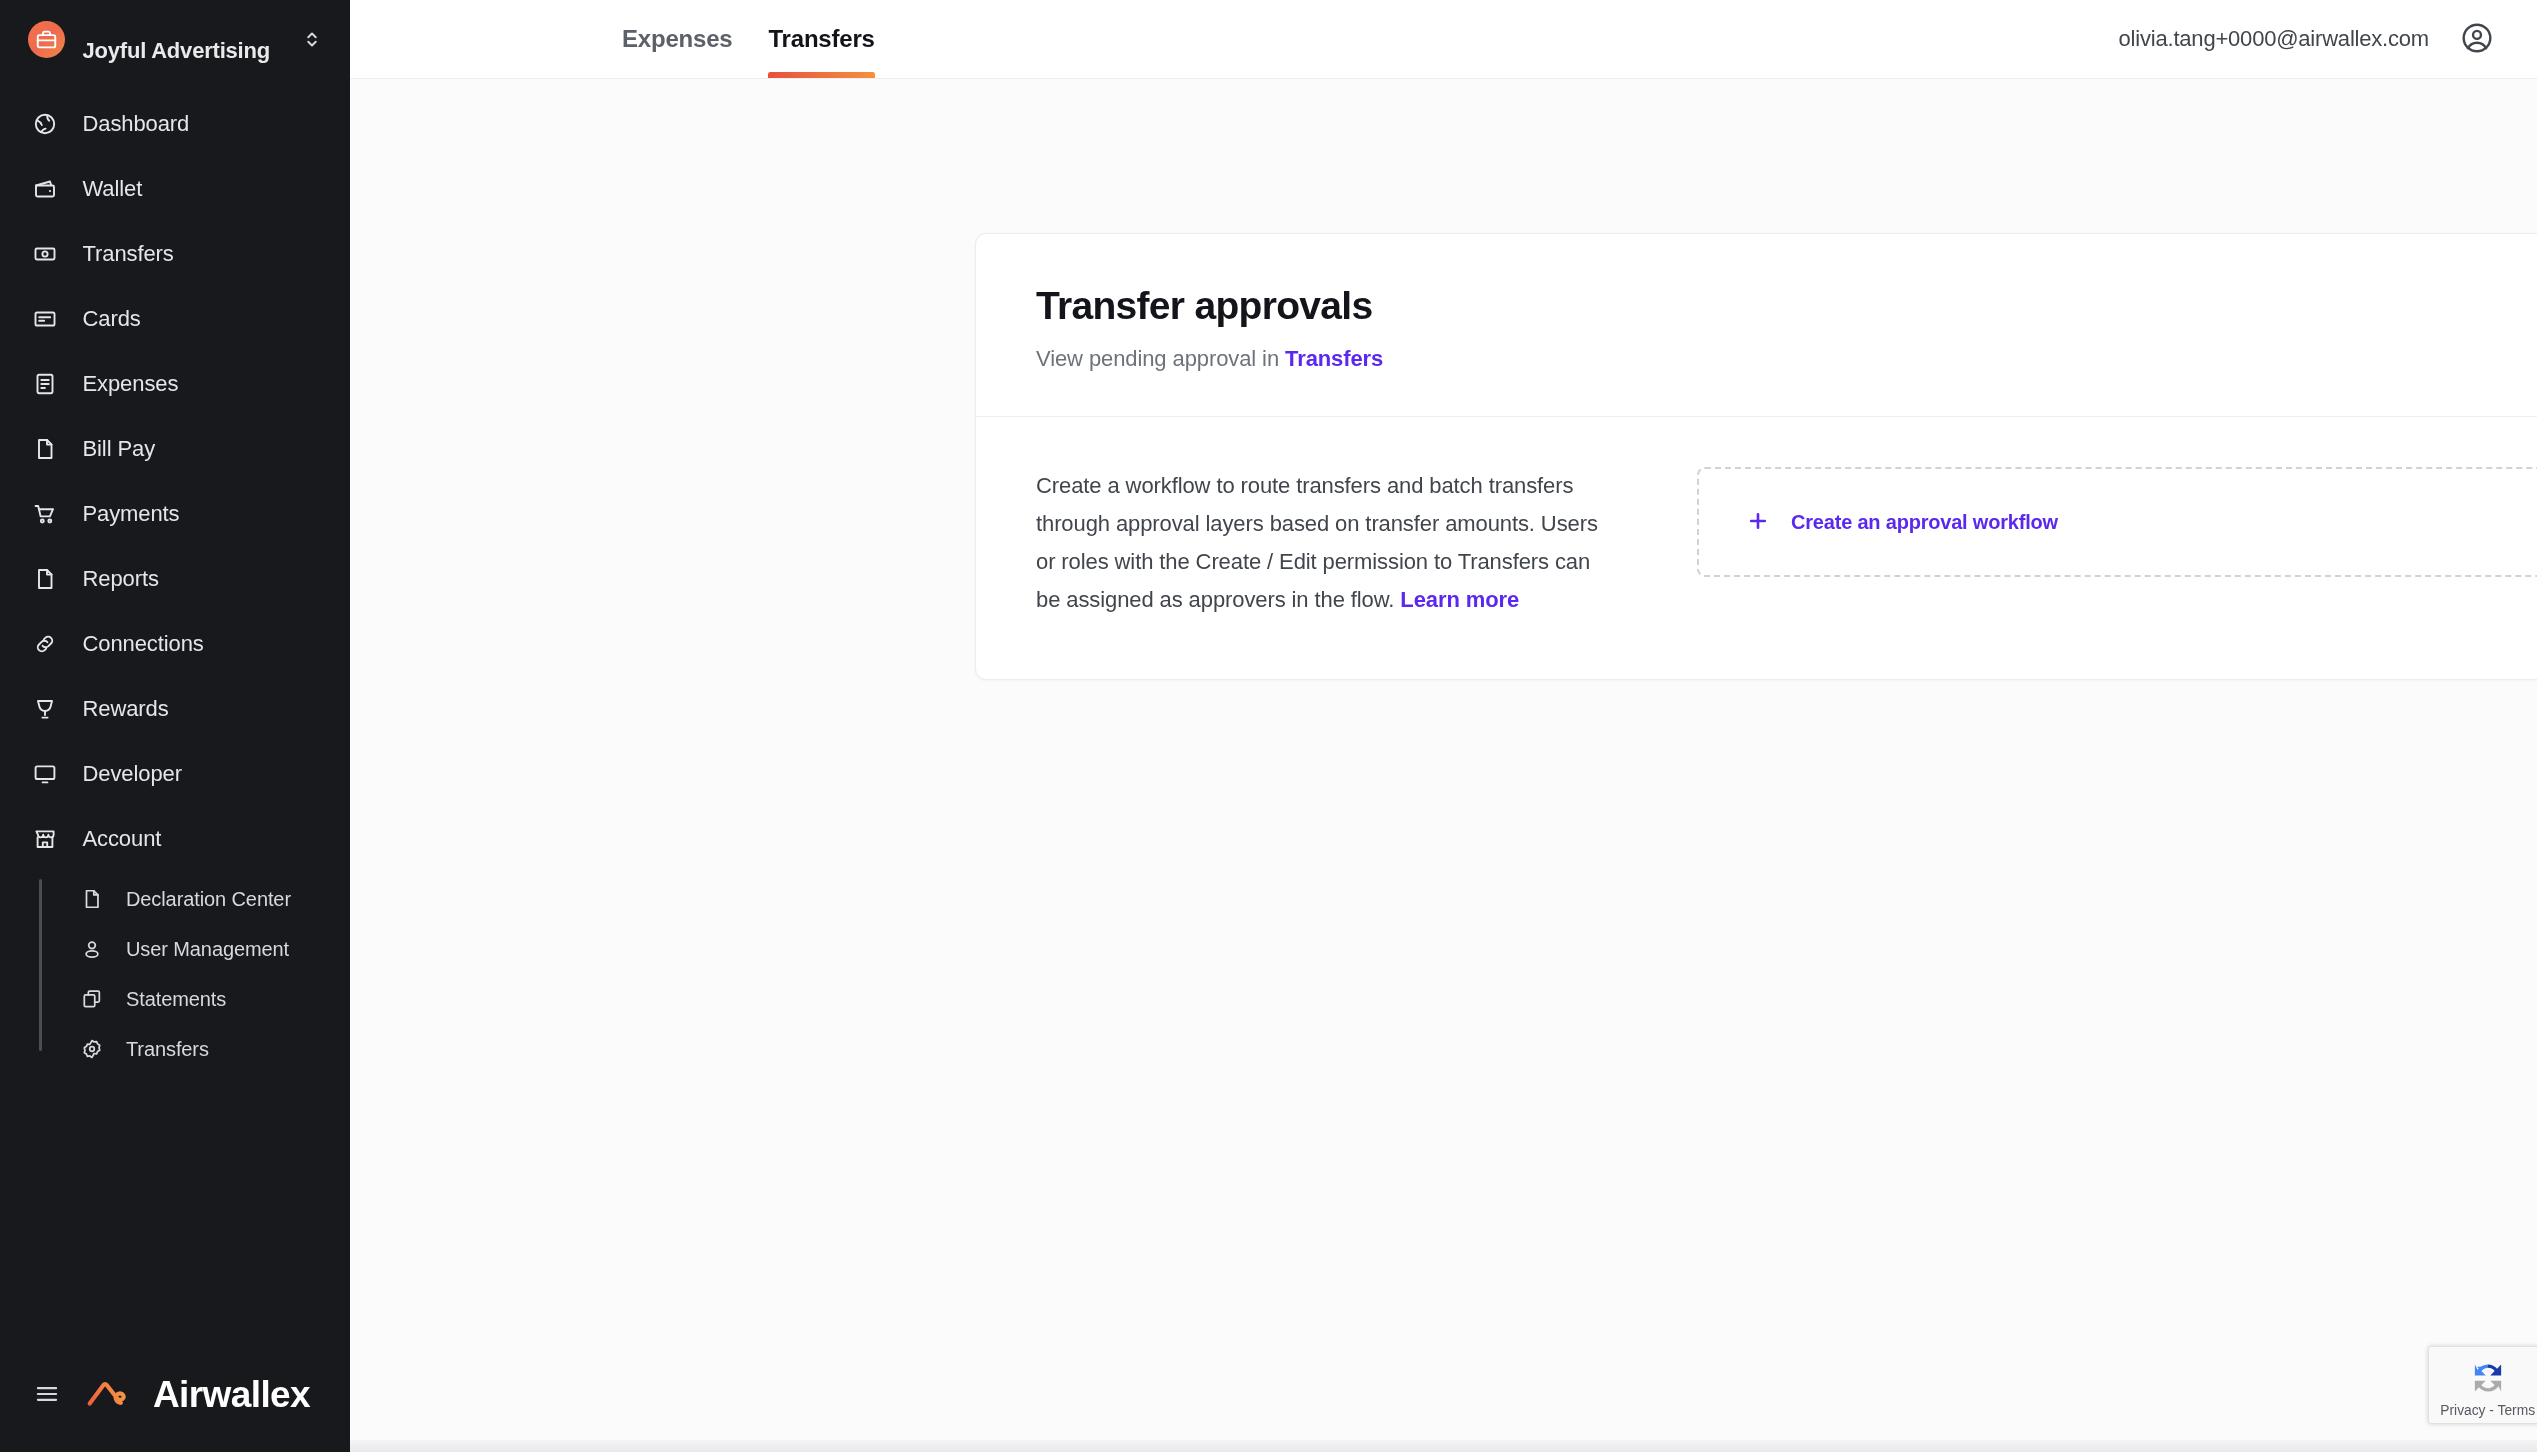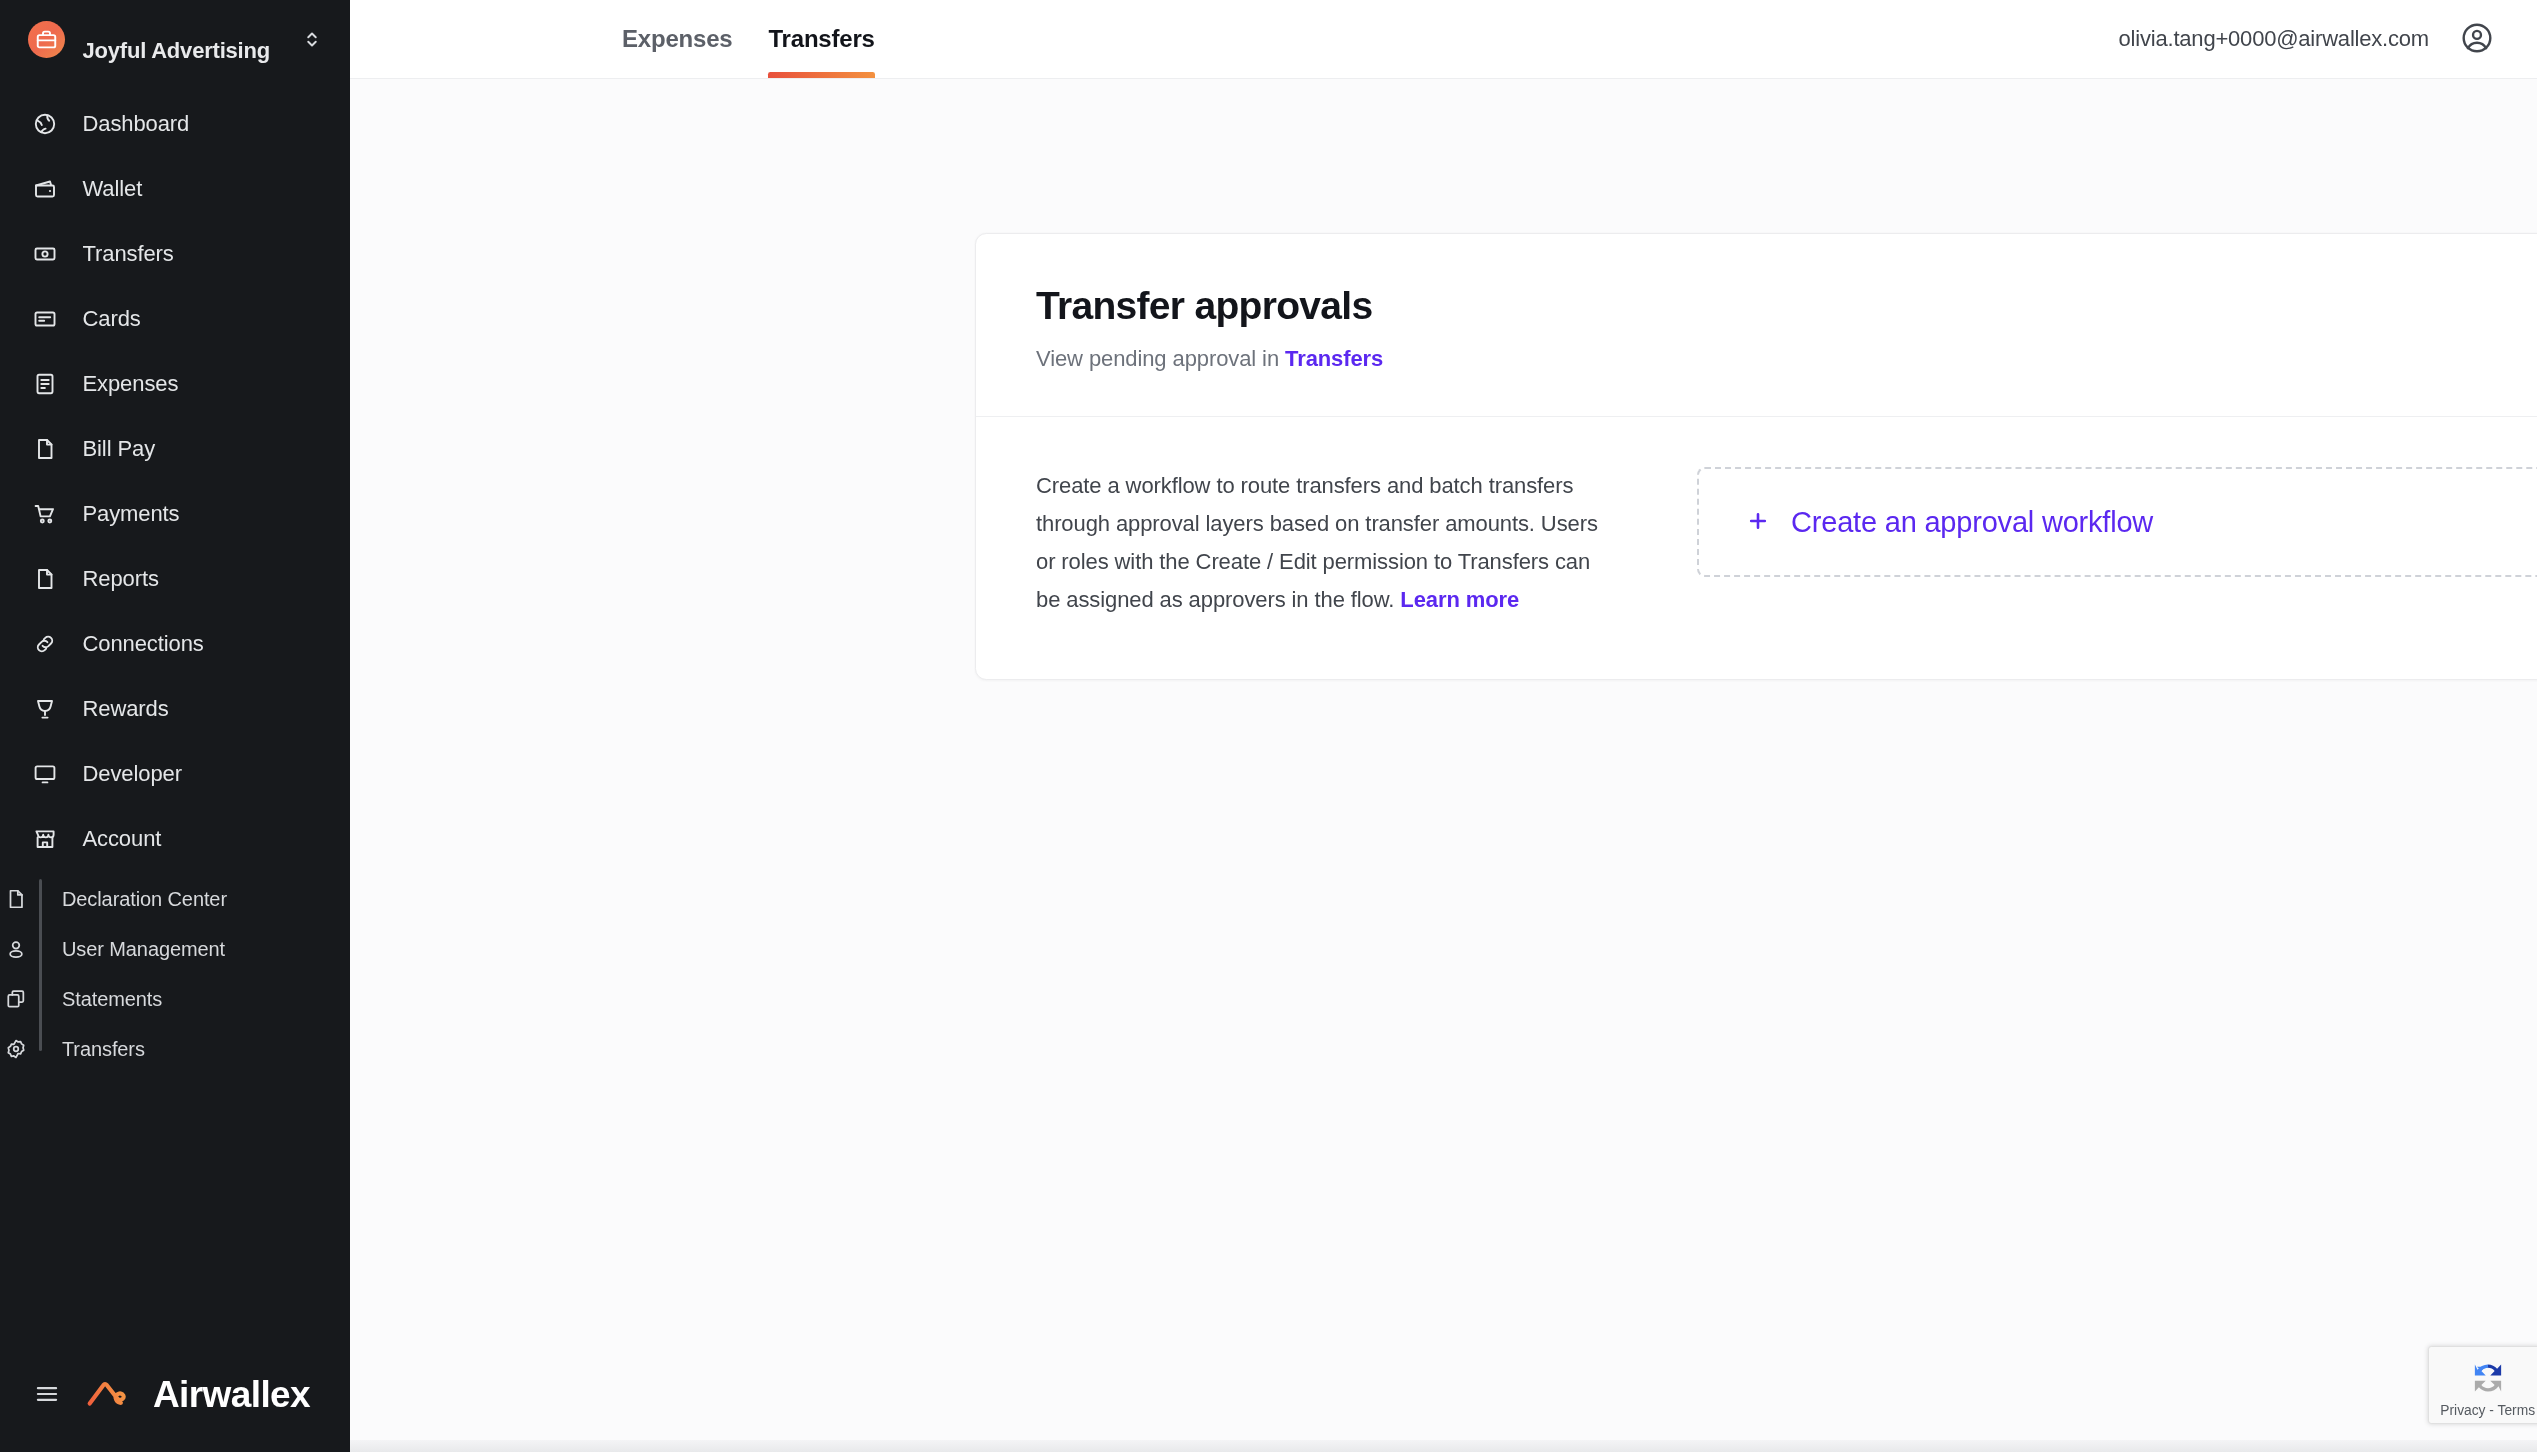--- a/index.html
+++ b/index.html
@@ -45,21 +45,21 @@
   .nav-item .ico { width:34px; flex:0 0 34px; display:flex; align-items:center; justify-content:center; }
   .nav-item .lbl { color:#e4e6e8; font-size:22px; font-weight:400; letter-spacing:-0.1px; white-space:nowrap; }
 
   .subnav { position:relative; padding-left:0; margin-top:3.2px; }
   .subnav-line {
     position:absolute; left:39px; top:4.9px; bottom:23px;
     width:3.2px; background:#4a4d52; border-radius:1.6px;
   }
   .sub-item {
     display:flex; align-items:center;
-    height:50px; gap:31px;
+    height:50px; padding-left:76px; gap:19px;
     cursor:pointer; position:relative;
   }
   .sub-item .ico { width:31px; flex:0 0 31px; display:flex; align-items:center; justify-content:center; }
   .sub-item .lbl { color:#d7d9dc; font-size:20px; font-weight:400; letter-spacing:-0.1px; white-space:nowrap; }
   .sub-item.active .lbl { color:#F0663C; font-weight:700; }
   .sub-item .active-bar {
     position:absolute; left:38px; top:0; width:4.9px; height:50px;
     border-radius:2.4px;
     background:linear-gradient(180deg,#E8503C 0%,#F3913F 100%);
   }
@@ -117,21 +117,21 @@
 
   .card-body { display:flex; padding:50px 60px 60px 60px; gap:94px; align-items:flex-start; }
   .body-text {
     width:567px; font-size:22px; line-height:1.73; color:#41454c; letter-spacing:-0.1px;
   }
   .cta {
     flex:1; min-height:110px; border:2.4px dashed #cfd2d8; border-radius:8px;
     display:flex; align-items:center; padding-left:47px; gap:21px; cursor:pointer;
     background:#ffffff;
   }
-  .cta-label { font-size:29px; font-weight:400; color:#5B28F0; letter-spacing:-0.2px; }
+  .cta-label { font-size:20px; font-weight:700; color:#5B28F0; letter-spacing:-0.2px; }
 
   
   .recaptcha {
     position:absolute; right:-9.7px; bottom:29px; width:120px; height:78px;
     background:#f9f9f9; border:0.8px solid #e0e0e0; border-radius:3.2px;
     box-shadow:0 0 4.9px rgba(0,0,0,0.16);
     display:flex; flex-direction:column; align-items:center; justify-content:center;
     gap:1.6px; padding-top:4.9px;
   }
   .recaptcha-txt { font-size:13.8px; color:#555a60; white-space:nowrap; }

